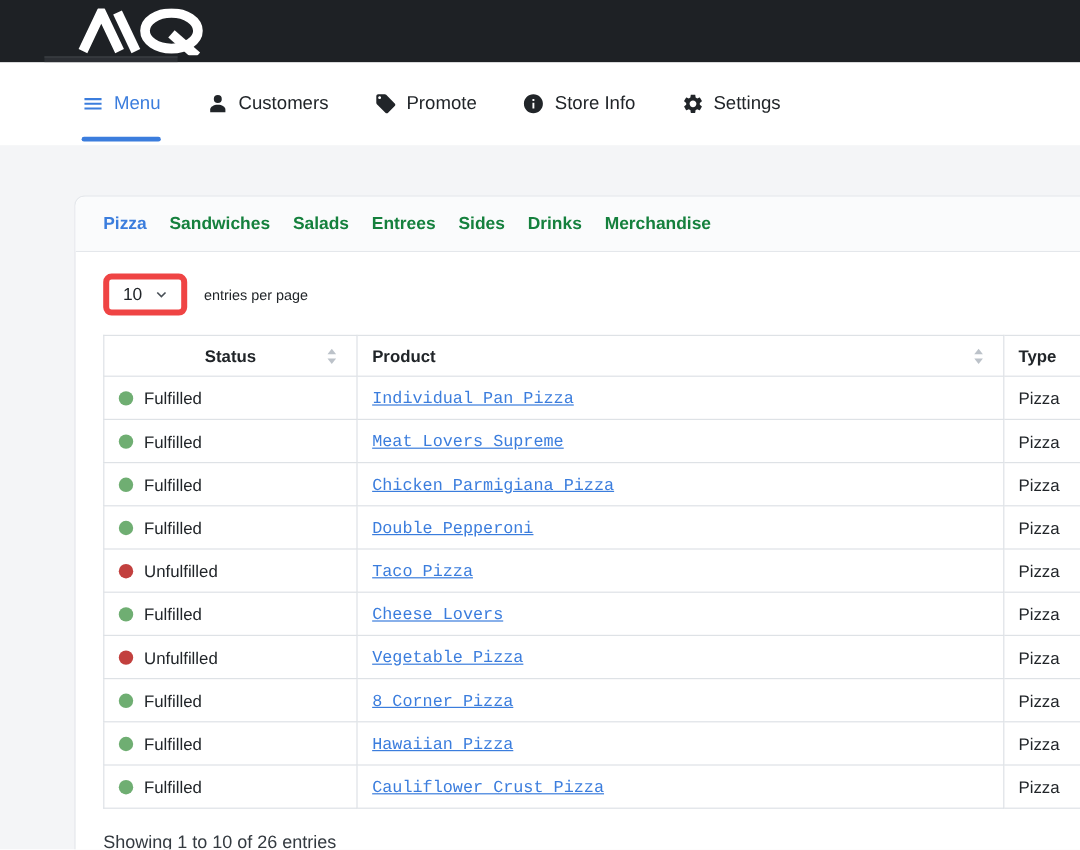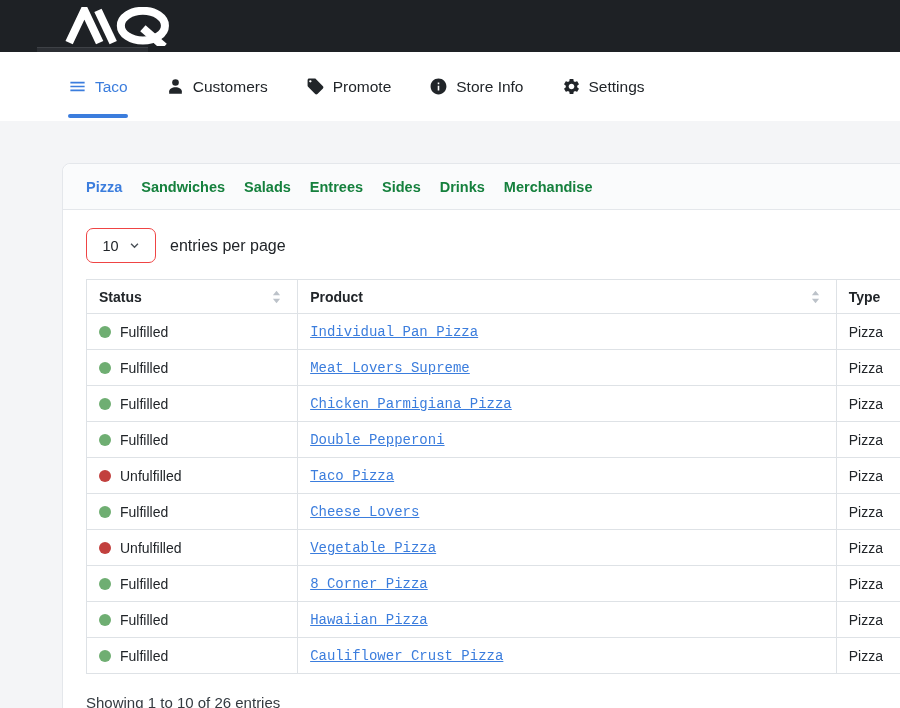--- a/index.html
+++ b/index.html
@@ -28,23 +28,23 @@
   .nav-underline{position:absolute;left:0;right:0;bottom:3px;height:4px;border-radius:3px;background:var(--primary);}
 
   
   .menu-card{position:absolute;left:62px;top:163px;width:878px;height:600px;background:#ffffff;border:1px solid var(--card-border);border-radius:8px;}
   .category-tabs{height:46px;background:#fafbfc;border-bottom:1px solid var(--card-border);border-radius:8px 8px 0 0;display:flex;align-items:center;gap:19px;padding-left:23px;}
   .tab{font-size:14.5px;font-weight:700;color:#15803d;cursor:pointer;white-space:nowrap;}
   .tab.active{color:var(--primary);}
 
   .card-body{padding:18px 0 0 23px;}
   .page-size-row{display:flex;align-items:center;}
-  .page-size-select{width:70px;height:35px;background:#fff;border:1px solid #ef4444;border-radius:7px;display:flex;align-items:center;justify-content:center;gap:10px;font-size:14.5px;cursor:pointer;}
+  .page-size-select{width:70px;height:35px;background:#fff;border:5px solid #ef4444;border-radius:7px;display:flex;align-items:center;justify-content:center;gap:10px;font-size:14.5px;cursor:pointer;}
   .page-size-select svg{width:11px;height:11px;stroke:#495057;fill:none;stroke-width:2;}
-  .entries-label{margin-left:14px;font-size:16px;}
+  .entries-label{margin-left:14px;font-size:12px;}
 
   
   table{margin-top:16px;border-collapse:collapse;table-layout:fixed;width:1000px;}
   th,td{border:1px solid var(--border);text-align:left;padding:0 12px;font-size:14px;}
   th{height:34px;font-weight:700;position:relative;}
   td{height:36px;margin-left:17px;}
   .sort-icon{position:absolute;right:16px;top:50%;transform:translateY(-50%);line-height:0;}
   .sort-icon svg{width:9px;height:13px;fill:#bcc2c9;}
   .status-cell{display:flex;align-items:center;gap:9px;}
   .status-dot{width:12px;height:12px;border-radius:50%;flex:0 0 auto;}
@@ -66,21 +66,21 @@
     <div class="logo-strip"></div>
   </header>
 
   <nav class="primary-nav">
       <div class="nav-item active">
         <span class="nav-icon">
           <svg viewBox="0 0 24 24">
             <path d="M3 6h18v2.2H3zM3 10.9h18v2.2H3zM3 15.8h18v2.2H3z"></path>
           </svg>
         </span>
-        <span class="nav-label">Taco</span>
+        <span class="nav-label">Menu</span>
         <span class="nav-underline"></span>
       </div>
       <div class="nav-item">
         <span class="nav-icon">
           <svg viewBox="0 0 24 24">
             <circle cx="12" cy="7" r="4.2"></circle>
             <path d="M12 13c-4.4 0-8 2.2-8 5v3h16v-3c0-2.8-3.6-5-8-5z"></path>
           </svg>
         </span>
         <span class="nav-label">Customers</span>
@@ -129,21 +129,21 @@
             <svg viewBox="0 0 16 16">
                 <path d="M3 5.5 L8 10.5 L13 5.5"></path>
               </svg>
           </div>
           <span class="entries-label">entries per page</span>
         </div>
 
         <table>
           <thead>
               <tr id="head-row">
-                <th style="width: 205px;"><span>Status</span><span class="sort-icon"><svg viewBox="0 0 10 14">
+                <th style="width: 205px; text-align: center;"><span>Status</span><span class="sort-icon"><svg viewBox="0 0 10 14">
                       <path d="M5 0l4 5H1z"></path>
                       <path d="M5 14l4-5H1z"></path>
                     </svg></span></th>
                 <th style="width: 523px;"><span>Product</span><span class="sort-icon"><svg viewBox="0 0 10 14">
                       <path d="M5 0l4 5H1z"></path>
                       <path d="M5 14l4-5H1z"></path>
                     </svg></span></th>
                 <th style="width: 242px;"><span>Type</span></th>
               </tr>
             </thead>

